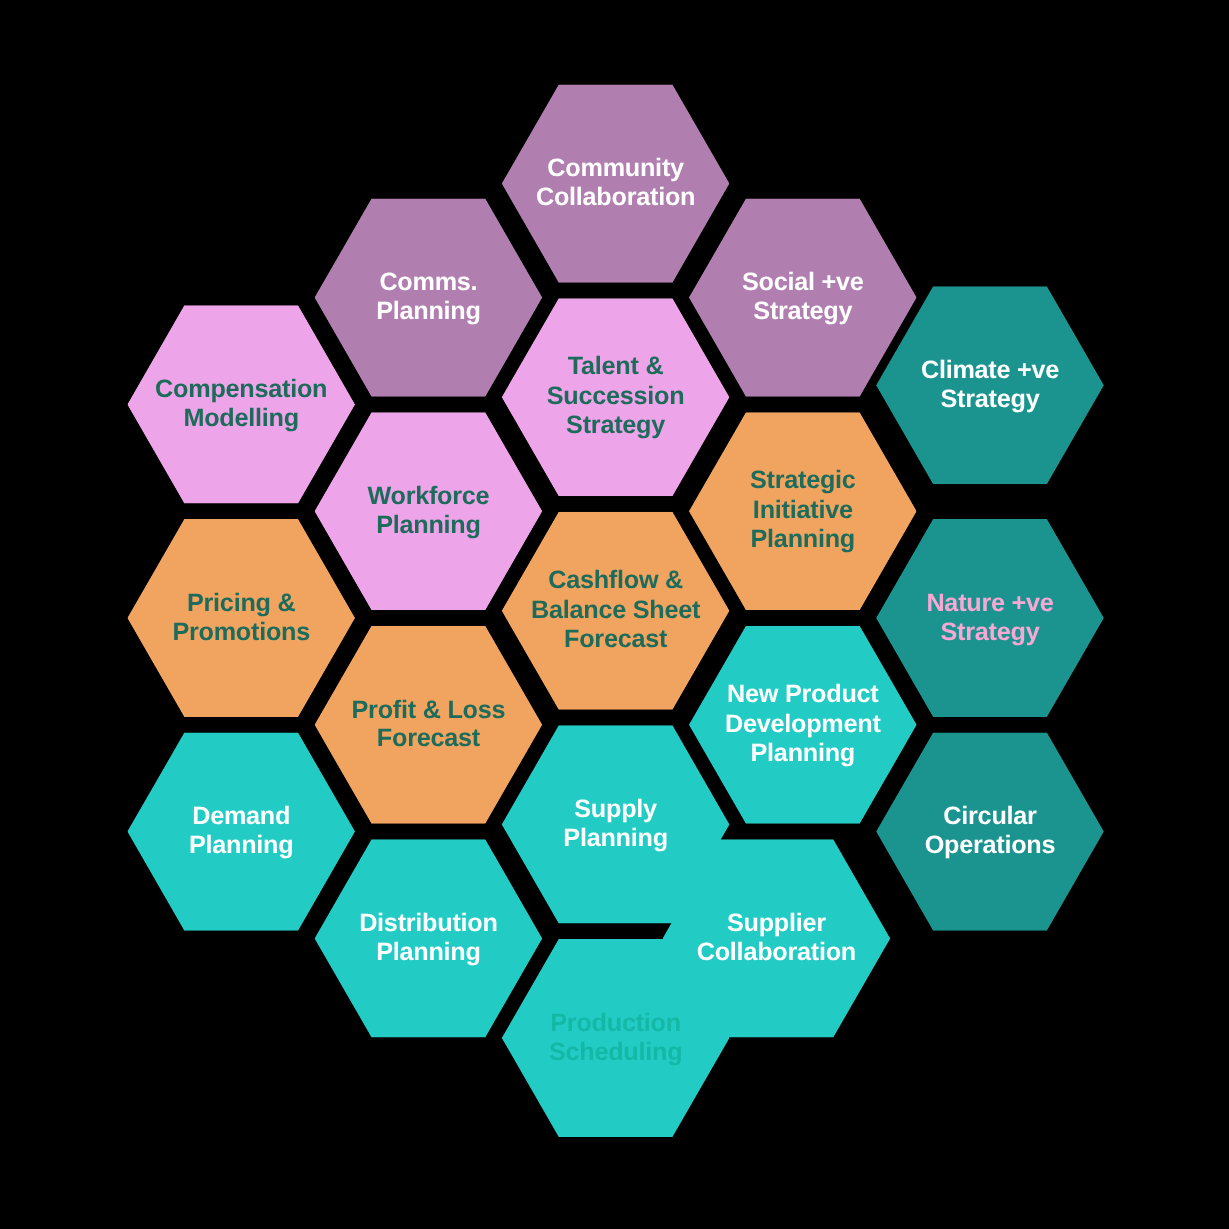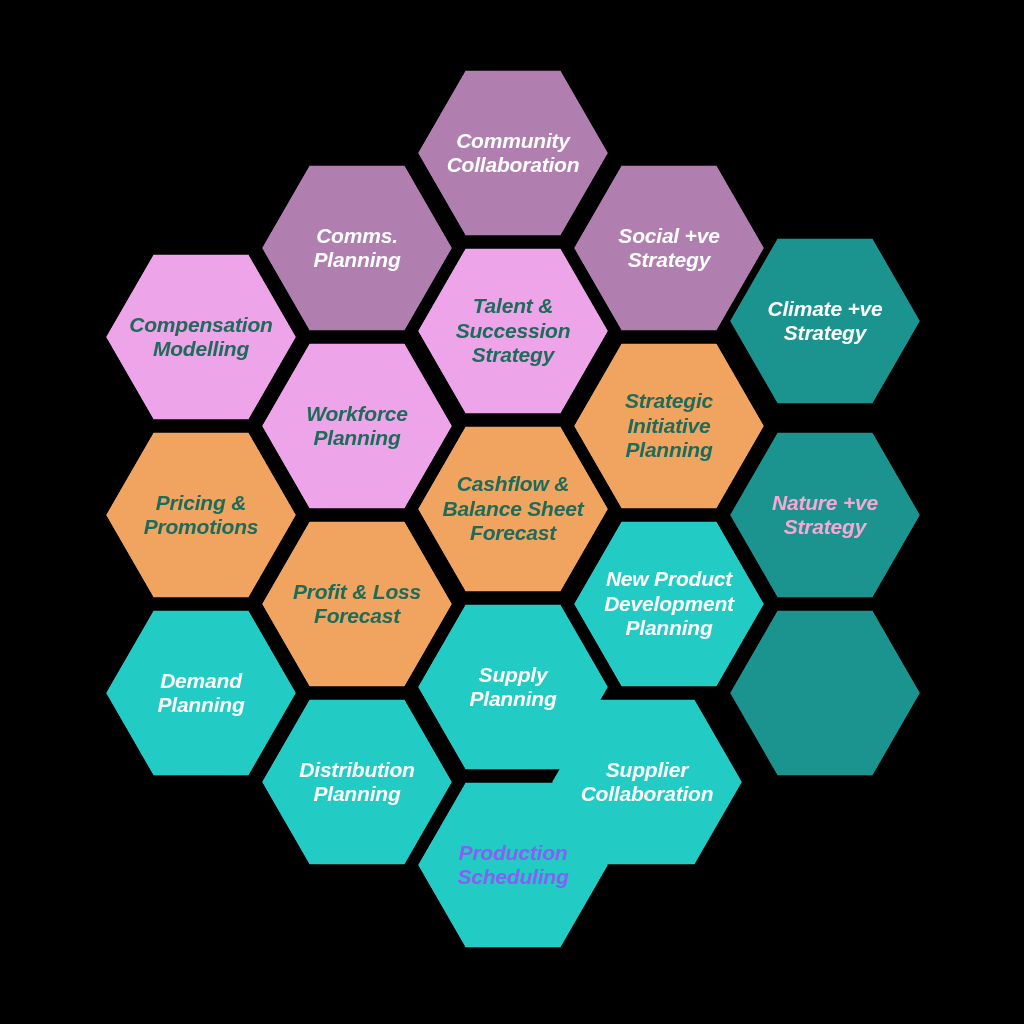--- a/index.html
+++ b/index.html
@@ -40,21 +40,20 @@
   }
   .hex .label {
     position: relative;
     z-index: 2;
     text-align: center;
     font-size: 21px;
     font-weight: bold;
     line-height: 1.16;
     letter-spacing: -0.2px;
     white-space: pre-line;
-    font-style: italic;
   }
 </style>
 </head>
 <body>
 
 <div id="honeycomb" style="background: rgb(0, 0, 0);">
     <div class="hex" style="left: 106px; top: 429px;">
       <div class="cap" style="background: rgb(240, 164, 96);"></div>
       <div class="label" style="color: rgb(29, 107, 90);">Pricing &amp;
 Promotions</div>
@@ -106,21 +105,21 @@
 Balance Sheet
 Forecast</div>
     </div>
     <div class="hex" style="left: 418px; top: 601px;">
       <div class="cap" style="background: rgb(34, 204, 196);"></div>
       <div class="label" style="color: rgb(255, 255, 255);">Supply
 Planning</div>
     </div>
     <div class="hex" style="left: 418px; top: 779px;">
       <div class="cap" style="background: rgb(34, 204, 196);"></div>
-      <div class="label" style="color: #8b5cf6;">Production
+      <div class="label" style="color: #14b8a6;">Production
 Scheduling</div>
     </div>
     <div class="hex" style="left: 574px; top: 162px;">
       <div class="cap" style="background: rgb(176, 127, 176);"></div>
       <div class="label" style="color: rgb(255, 255, 255);">Social +ve
 Strategy</div>
     </div>
     <div class="hex" style="left: 574px; top: 340px; justify-content: center;">
       <div class="cap" style="background: rgb(240, 164, 96);"></div>
       <div class="label" style="color: rgb(29, 107, 90);">Strategic
@@ -143,14 +142,16 @@
       <div class="label" style="color: rgb(255, 255, 255);">Climate +ve
 Strategy</div>
     </div>
     <div class="hex" style="left: 730px; top: 429px;">
       <div class="cap" style="background: rgb(27, 148, 144);"></div>
       <div class="label" style="color: #f9a8d4;">Nature +ve
 Strategy</div>
     </div>
     <div class="hex" style="left: 730px; top: 607px;">
       <div class="cap" style="background: rgb(27, 148, 144);"></div>
+      <div class="label" style="color: rgb(255, 255, 255);">Circular
+Operations</div>
     </div>
   </div>
 
 </body></html>

